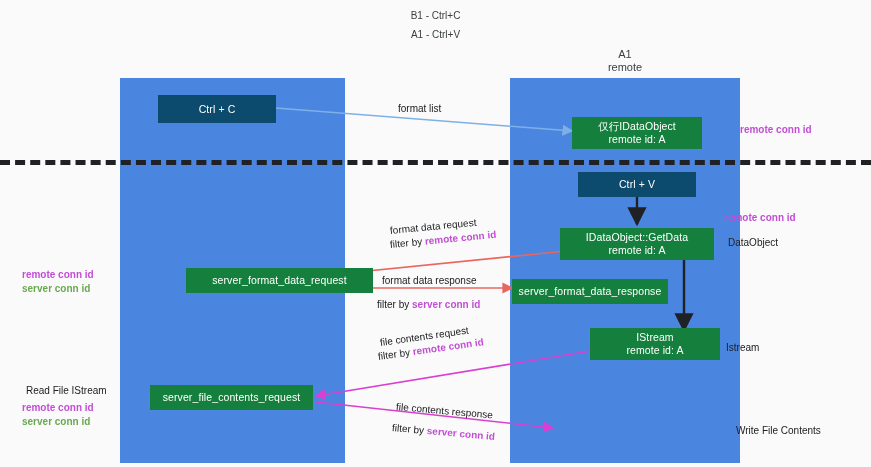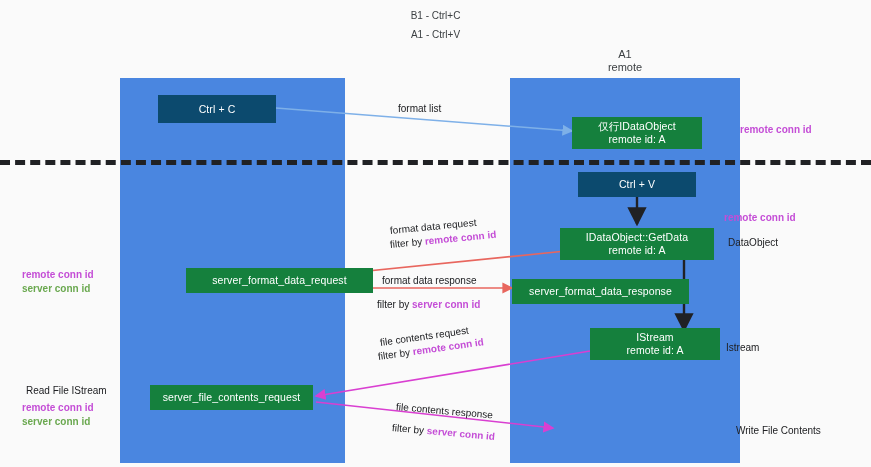--- a/index.html
+++ b/index.html
@@ -153,21 +153,21 @@
   <div class="box orange" style="left:572px; top:117px; width:130px; height:32px;">仅行IDataObject
 remote id: A</div>
 
   <div class="box green" style="left:578px; top:172px; width:118px; height:25px;">Ctrl + V</div>
 
   <div class="box orange" style="left:560px; top:228px; width:154px; height:32px;">IDataObject::GetData
 remote id: A</div>
 
   <div class="box orange" style="left:150px; top:268px; width:187px; height:25px;margin-left:36px;">server_format_data_request</div>
 
-  <div class="box orange" style="left:512px; top:279px; width:177px; height:25px;">server_format_data_response</div>
+  <div class="box orange" style="left:512px; top:279px; width:156px; height:25px;">server_format_data_response</div>
 
   <div class="box orange" style="left:590px; top:328px; width:130px; height:32px;">IStream
 remote id: A</div>
 
   <div class="box orange" style="left:150px; top:385px; width:163px; height:25px;">server_file_contents_request</div>
 
 
   <div class="edge-label" style="left:398px; top:102px;">format list</div>
 
   <div class="edge-label rot" style="left:390px; top:224px; transform:rotate(-5.5deg);">

